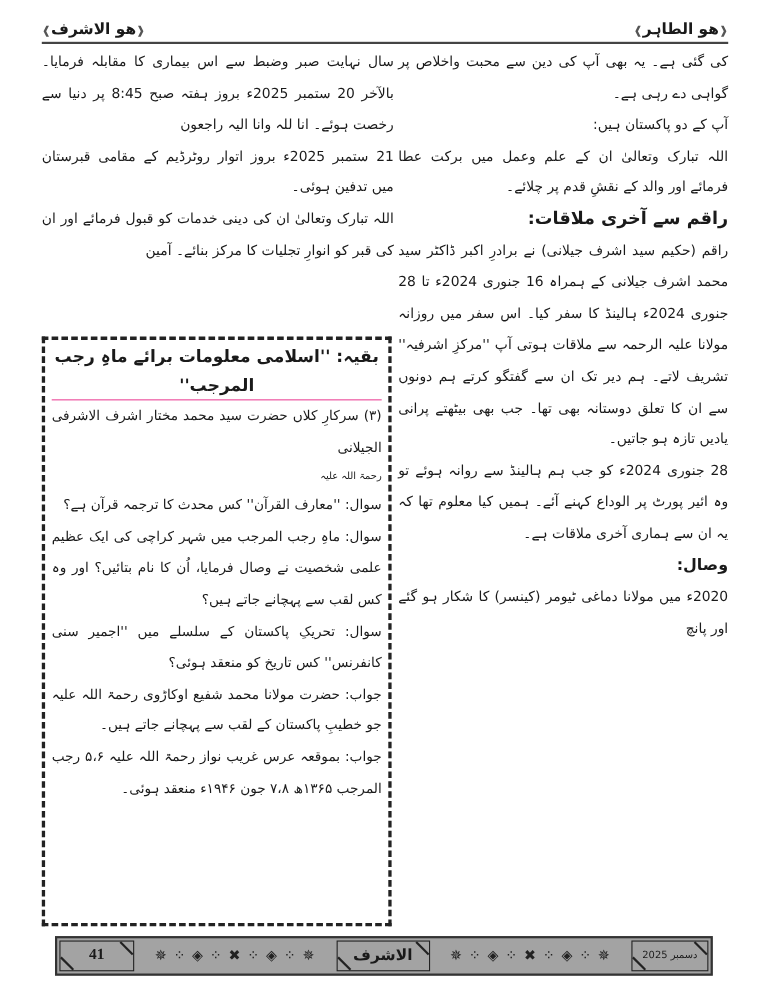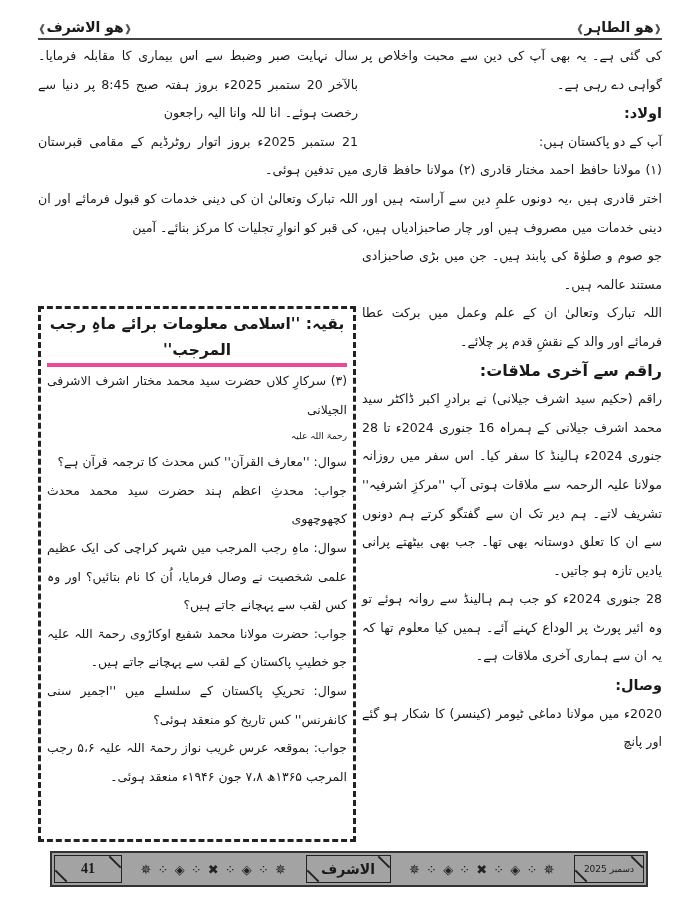--- a/index.html
+++ b/index.html
@@ -30,21 +30,21 @@
     .col .big-heading { font-weight: bold; font-size: 16px; }
 
     .box {
       position: absolute; left: 38px; top: 306px; width: 318px; height: 536px;
       border: 3px dashed #222; box-sizing: border-box; background: #fff;
       padding: 2px 6px; direction: rtl; text-align: justify;
       font-size: 12.4px; line-height: 28.6px;
     }
     .box .box-title {
       text-align: center; font-weight: bold; font-size: 15.5px; line-height: 26px;
-      border-bottom: 4px solid #ec4899;
+      border-bottom: 1px solid #ec4899;
     }
     .box p { margin: 0; }
     .box .small { font-size: 9px; line-height: 24px; }
 
     .footer {
       position: absolute; left: 50px; right: 52px; top: 851px; height: 36px;
       border: 2px solid #333; box-sizing: border-box;
       display: flex; align-items: center; justify-content: space-between;
       padding: 2px; background: #a3a3a3;
     }
@@ -73,46 +73,43 @@
   <div class="title right">
     <span class="orn">❰</span><span>هو الطاہر</span><span class="orn">❱</span>
   </div>
   <div class="title left">
     <span class="orn">❰</span><span>هو الاشرف</span><span class="orn">❱</span>
   </div>
 </div>
 
 <div class="col col-right">
   <p>کی گئی ہے۔ یہ بھی آپ کی دین سے محبت واخلاص پر گواہی دے رہی ہے۔</p>
-  <p class="heading">اولاد:</p>
   <p>آپ کے دو پاکستان ہیں:</p>
-  <p>(۱) مولانا حافظ احمد مختار قادری (۲) مولانا حافظ قاری اختر قادری ہیں ،یہ دونوں علمِ دین سے آراستہ ہیں اور دینی خدمات میں مصروف ہیں اور چار صاحبزادیاں ہیں، جو صوم و صلوٰۃ کی پابند ہیں۔ جن میں بڑی صاحبزادی مستند عالمہ ہیں۔</p>
   <p>اللہ تبارک وتعالیٰ ان کے علم وعمل میں برکت عطا فرمائے اور والد کے نقشِ قدم پر چلائے۔</p>
   <p class="big-heading">راقم سے آخری ملاقات:</p>
   <p>راقم (حکیم سید اشرف جیلانی) نے برادرِ اکبر ڈاکٹر سید محمد اشرف جیلانی کے ہمراہ 16 جنوری 2024ء تا 28 جنوری 2024ء ہالینڈ کا سفر کیا۔ اس سفر میں روزانہ مولانا علیہ الرحمہ سے ملاقات ہوتی آپ ''مرکزِ اشرفیہ'' تشریف لاتے۔ ہم دیر تک ان سے گفتگو کرتے ہم دونوں سے ان کا تعلق دوستانہ بھی تھا۔ جب بھی بیٹھتے پرانی یادیں تازہ ہو جاتیں۔</p>
   <p>28 جنوری 2024ء کو جب ہم ہالینڈ سے روانہ ہوئے تو وہ ائیر پورٹ پر الوداع کہنے آئے۔ ہمیں کیا معلوم تھا کہ یہ ان سے ہماری آخری ملاقات ہے۔</p>
   <p class="heading">وصال:</p>
   <p>2020ء میں مولانا دماغی ٹیومر (کینسر) کا شکار ہو گئے اور پانچ</p>
 </div>
 
 <div class="col col-left">
   <p>سال نہایت صبر وضبط سے اس بیماری کا مقابلہ فرمایا۔ بالآخر 20 ستمبر 2025ء بروز ہفتہ صبح 8:45 پر دنیا سے رخصت ہوئے۔ انا للہ وانا الیہ راجعون</p>
   <p>21 ستمبر 2025ء بروز اتوار روٹرڈیم کے مقامی قبرستان میں تدفین ہوئی۔</p>
   <p>اللہ تبارک وتعالیٰ ان کی دینی خدمات کو قبول فرمائے اور ان کی قبر کو انوارِ تجلیات کا مرکز بنائے۔ آمین</p>
 </div>
 
 <div class="box">
   <div class="box-title">بقیہ: ''اسلامی معلومات برائے ماہِ رجب المرجب''</div>
   <p><span>(۳) سرکارِ کلاں حضرت سید محمد مختار اشرف الاشرفی الجیلانی</span></p>
   <p class="small">رحمۃ اللہ علیہ</p>
   <p>سوال: ''معارف القرآن'' کس محدث کا ترجمہ قرآن ہے؟</p>
-  <p>جواب: محدثِ اعظم ہند حضرت سید محمد محدث کچھوچھوی</p>
   <p>سوال: ماہِ رجب المرجب میں شہر کراچی کی ایک عظیم علمی شخصیت نے وصال فرمایا، اُن کا نام بتائیں؟ اور وہ کس لقب سے پہچانے جاتے ہیں؟</p>
+  <p>سوال: تحریکِ پاکستان کے سلسلے میں ''اجمیر سنی کانفرنس'' کس تاریخ کو منعقد ہوئی؟</p>
   <p>جواب: حضرت مولانا محمد شفیع اوکاڑوی رحمۃ اللہ علیہ جو خطیبِ پاکستان کے لقب سے پہچانے جاتے ہیں۔</p>
-  <p>سوال: تحریکِ پاکستان کے سلسلے میں ''اجمیر سنی کانفرنس'' کس تاریخ کو منعقد ہوئی؟</p>
   <p>جواب: بموقعہ عرس غریب نواز رحمۃ اللہ علیہ ۵،۶ رجب المرجب ۱۳۶۵ھ ۷،۸ جون ۱۹۴۶ء منعقد ہوئی۔</p>
 </div>
 
 <div class="footer">
   <div class="fbox page">41</div>
   <div class="ornament">✵ ⁘ ◈ ⁘ ✖ ⁘ ◈ ⁘ ✵</div>
   <div class="fbox mag">الاشرف</div>
   <div class="ornament">✵ ⁘ ◈ ⁘ ✖ ⁘ ◈ ⁘ ✵</div>
   <div class="fbox date">
     <span>دسمبر</span>&nbsp;<span>2025</span>

